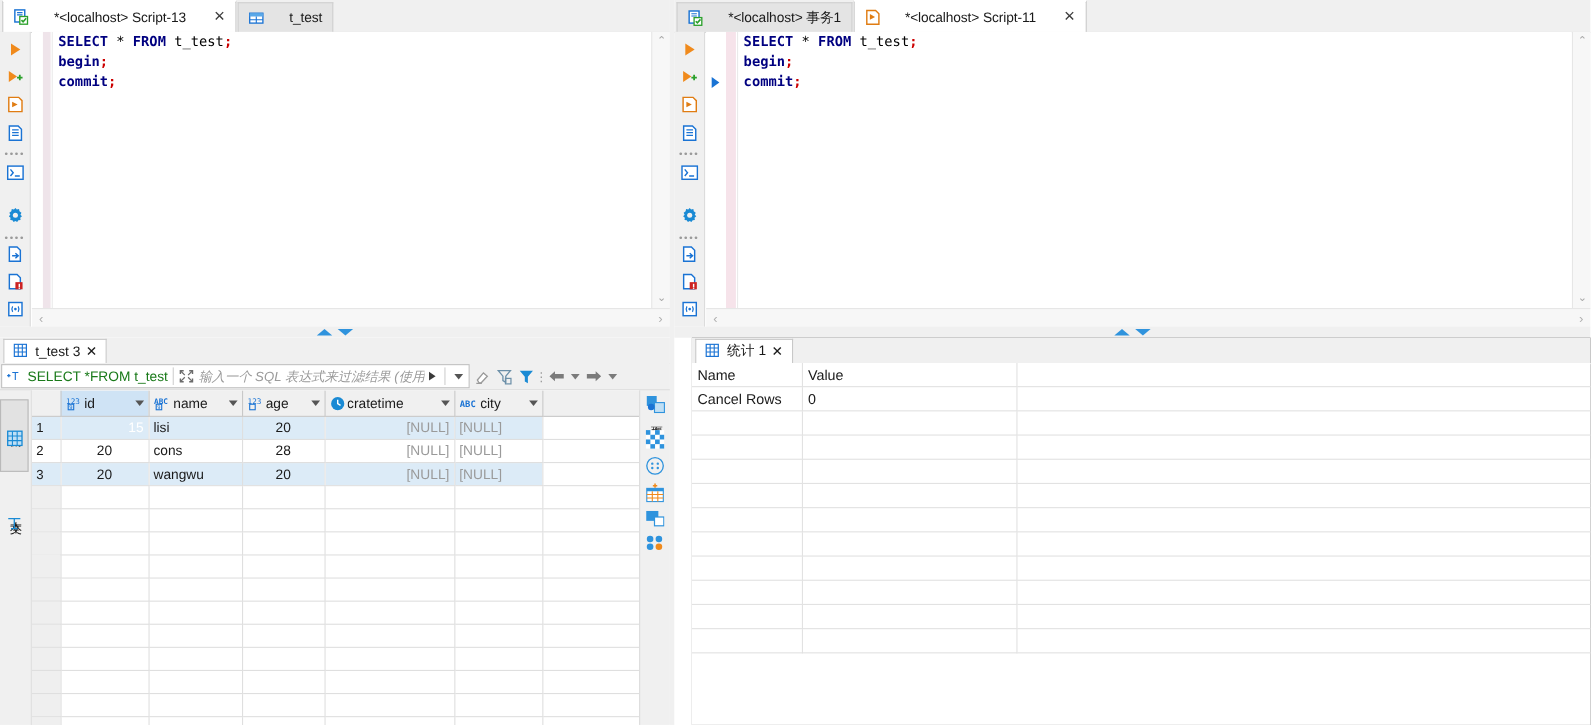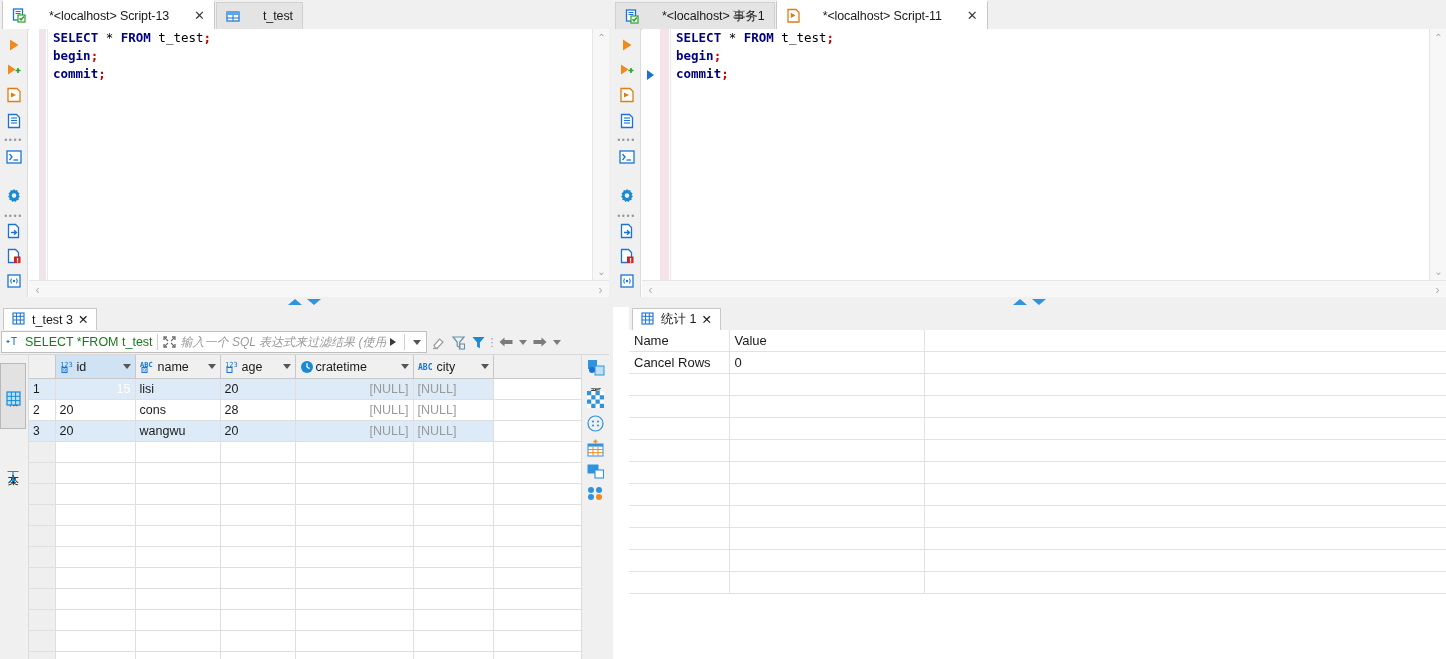--- a/index.html
+++ b/index.html
@@ -117,21 +117,21 @@
   table.grid th.idcol{background:#cfe3f5;}
   table.grid th .thin{display:flex;align-items:center;gap:2px;height:100%;justify-content:flex-end;}
   table.grid th .thlbl{flex:1;white-space:nowrap;overflow:hidden;}
   table.grid td{
     border:1px solid #dfdfdf;border-top:none;border-left:none;
     height:20px;padding:0 4px;white-space:nowrap;overflow:hidden;
   }
   td.rownum{background:#efefef;border-right:1px solid #b6b6b6;color:#1a1a1a;text-align:left;padding-left:3px;font-size:12px;}
   tr.odd td{background:#dcebf7;}
   tr.even td{background:#ffffff;}
-  td.num{text-align:left;}
+  td.num{text-align:center;}
   td.nul{color:#9a9a9a;text-align:right;}
   td.sel{background:#68a8d8;color:#ffffff;border:1px solid #1e3c58;text-align:right;}
   tr.blank td{background:#ffffff;height:20px;}
   tr.blank td.rownum{background:#efefef;}
 
   
   .vtabs{position:absolute;width:28px;background:#f0f0f0;border-right:1px solid #dcdcdc;}
   .vtab{width:26px;display:flex;flex-direction:column;align-items:center;justify-content:center;gap:2px;padding:5px 0;box-sizing:border-box;}
   .vtab.active{background:#e2e2e2;border:1px solid #b9b9b9;}
   .vtxt{writing-mode:vertical-rl;text-orientation:upright;font-size:11px;letter-spacing:0px;color:#1a1a1a;line-height:1;}

